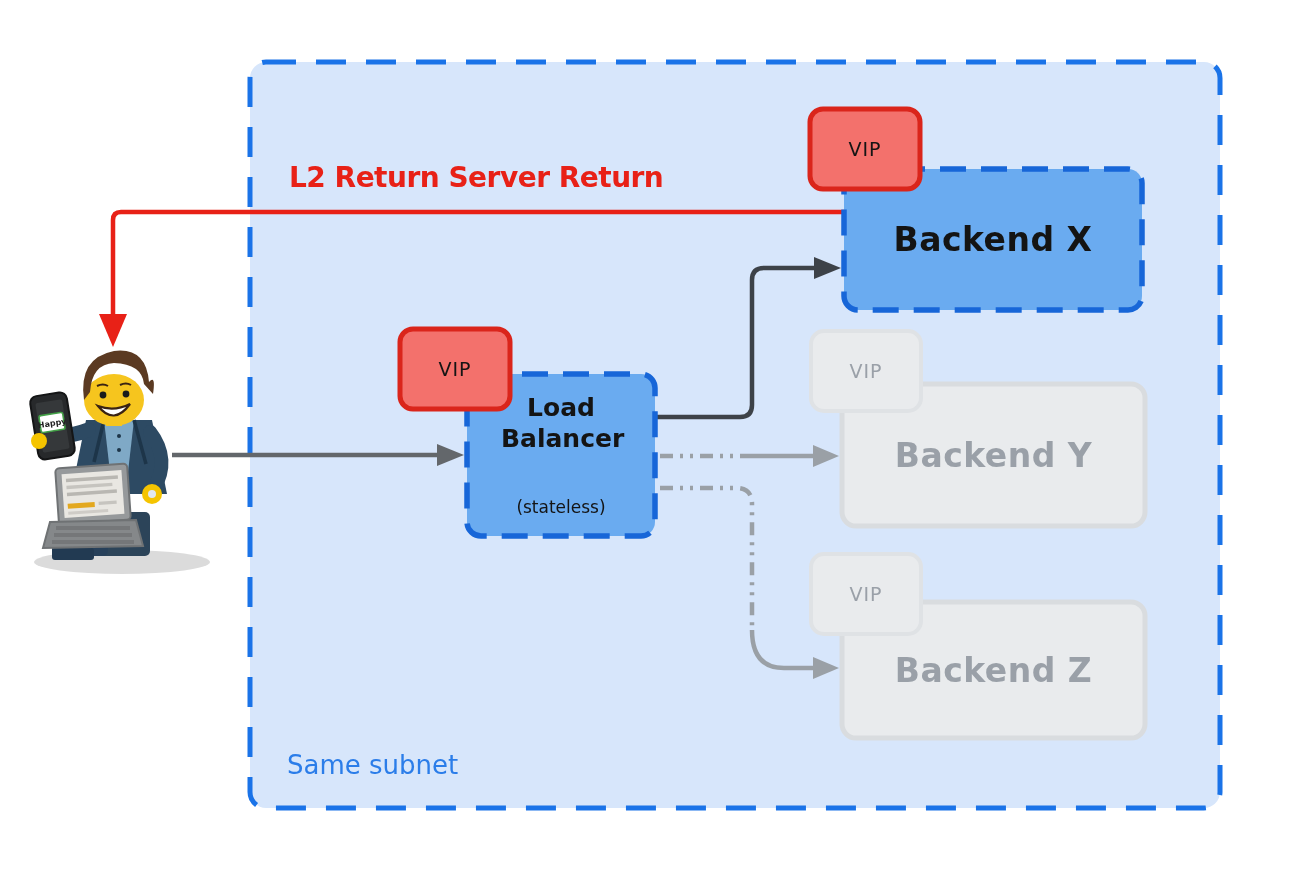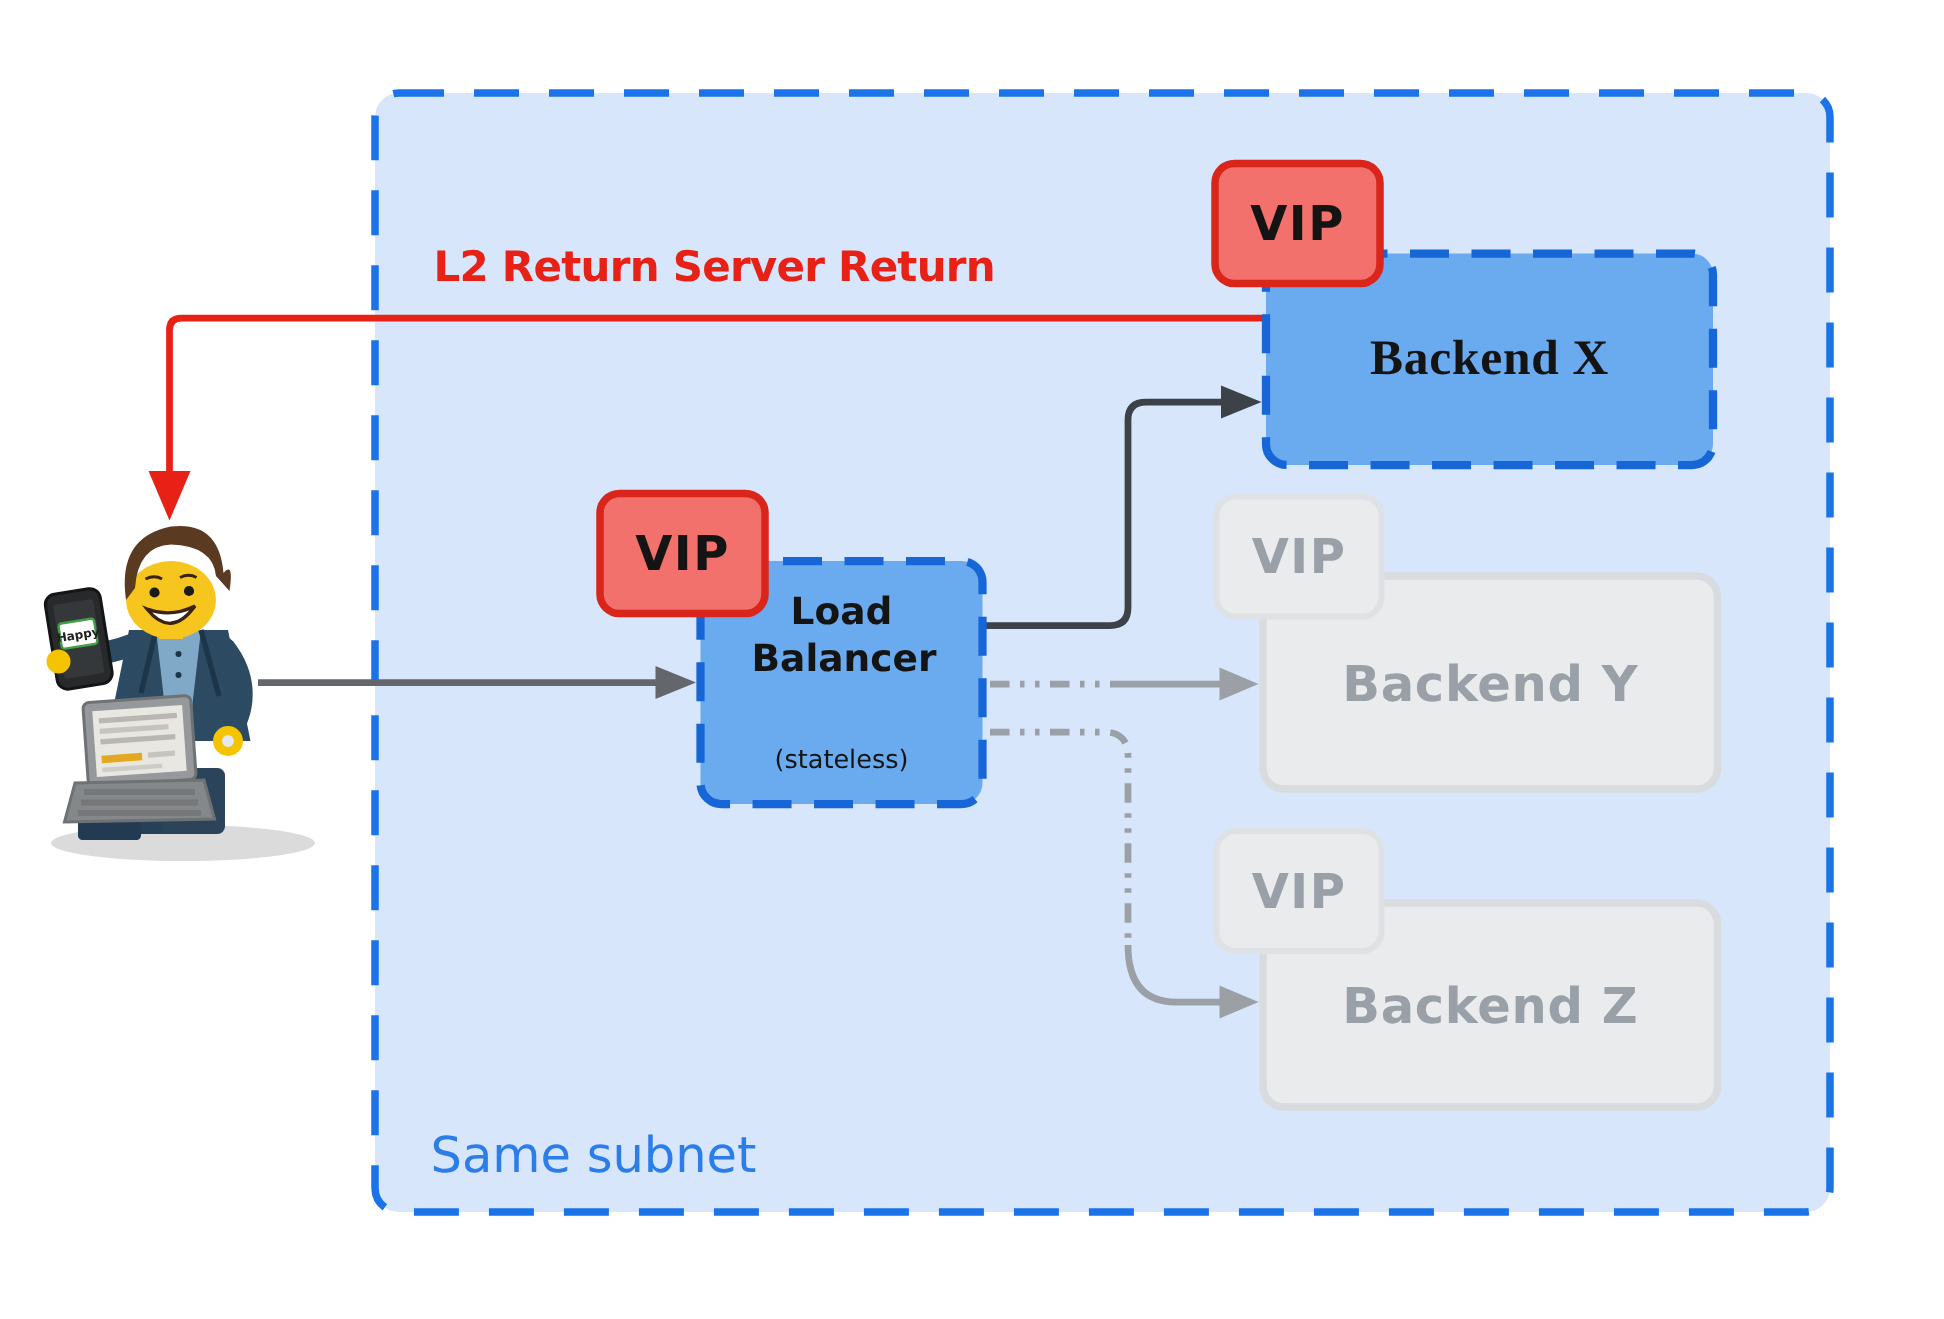--- a/index.html
+++ b/index.html
@@ -39,27 +39,27 @@
   .mid-wire{fill:none;stroke:var(--mid-arrow);stroke-width:4.5;}
   .mid-head{fill:var(--mid-arrow);}
   .dark-wire{fill:none;stroke:var(--dark-arrow);stroke-width:4.5;}
   .dark-head{fill:var(--dark-arrow);}
   .gray-wire{fill:none;stroke:var(--gray-arrow);stroke-width:4.5;}
   .gray-dash{stroke-dasharray:13 7 3 7 3 7;}
   .gray-head{fill:var(--gray-arrow);}
   
   .txt{position:absolute;display:flex;align-items:center;justify-content:center;text-align:center;pointer-events:none;}
   .return-label{position:absolute;left:289px;top:161px;color:var(--red);font-size:28px;font-weight:700;letter-spacing:-0.5px;white-space:nowrap;}
-  .subnet-label{position:absolute;left:287px;top:750px;color:var(--subnet-label);font-size:33px;font-weight:500;white-space:nowrap;}
+  .subnet-label{position:absolute;left:287px;top:750px;color:var(--subnet-label);font-size:26px;font-weight:500;white-space:nowrap;}
   .node-label{font-size:33px;font-weight:700;color:var(--text-dark);letter-spacing:0.5px;}
   .node-label.inactive{color:var(--inactive-text);}
   .lb-label{flex-direction:column;line-height:1.25;gap:40px;}
   .lb-title{font-size:25px;font-weight:700;color:var(--text-dark);}
   .lb-sub{font-size:17px;font-weight:400;color:var(--text-dark);margin-top:2px;}
-  .vip-label{font-size:32px;font-weight:700;color:var(--text-dark);letter-spacing:1px;text-align:right;}
+  .vip-label{font-size:19px;font-weight:400;color:var(--text-dark);letter-spacing:1px;text-align:right;}
   .vip-label.inactive{color:var(--inactive-text);}
 </style>
 </head>
 <body>
 
 <div class="stage">
 
   <svg class="canvas" width="1296" height="879" viewBox="0 0 1296 879">
 
     <rect class="subnet-rect" x="250" y="62" width="970" height="746" rx="16"></rect>
@@ -159,21 +159,21 @@
           <rect x="54" y="533" width="78" height="4" opacity="0.7"></rect>
           <rect x="52" y="540" width="82" height="4" opacity="0.7"></rect>
         </g>
       </g>
     </g>
   </svg>
 
   <div class="return-label">L2 Return Server Return</div>
   <div class="subnet-label">Same subnet</div>
 
-  <div class="txt node-label" style="left:844px;top:169px;width:298px;height:141px;font-family:Liberation Serif, serif;">Backend X</div>
+  <div class="txt node-label" style="left:844px;top:169px;width:298px;height:141px;">Backend X</div>
   <div class="txt node-label inactive" style="left:842px;top:384px;width:303px;height:142px;">Backend Y</div>
   <div class="txt node-label inactive" style="left:842px;top:602px;width:303px;height:136px;">Backend Z</div>
 
   <div class="txt lb-label" style="left:467px;top:374px;width:188px;height:162px;">
     <div class="lb-title" style="width:120px;">Load Balancer</div>
     <div class="lb-sub">(stateless)</div>
   </div>
 
   <div class="txt vip-label" style="left:810px;top:109px;width:110px;height:80px;">VIP</div>
   <div class="txt vip-label" style="left:400px;top:329px;width:110px;height:80px;">VIP</div>

